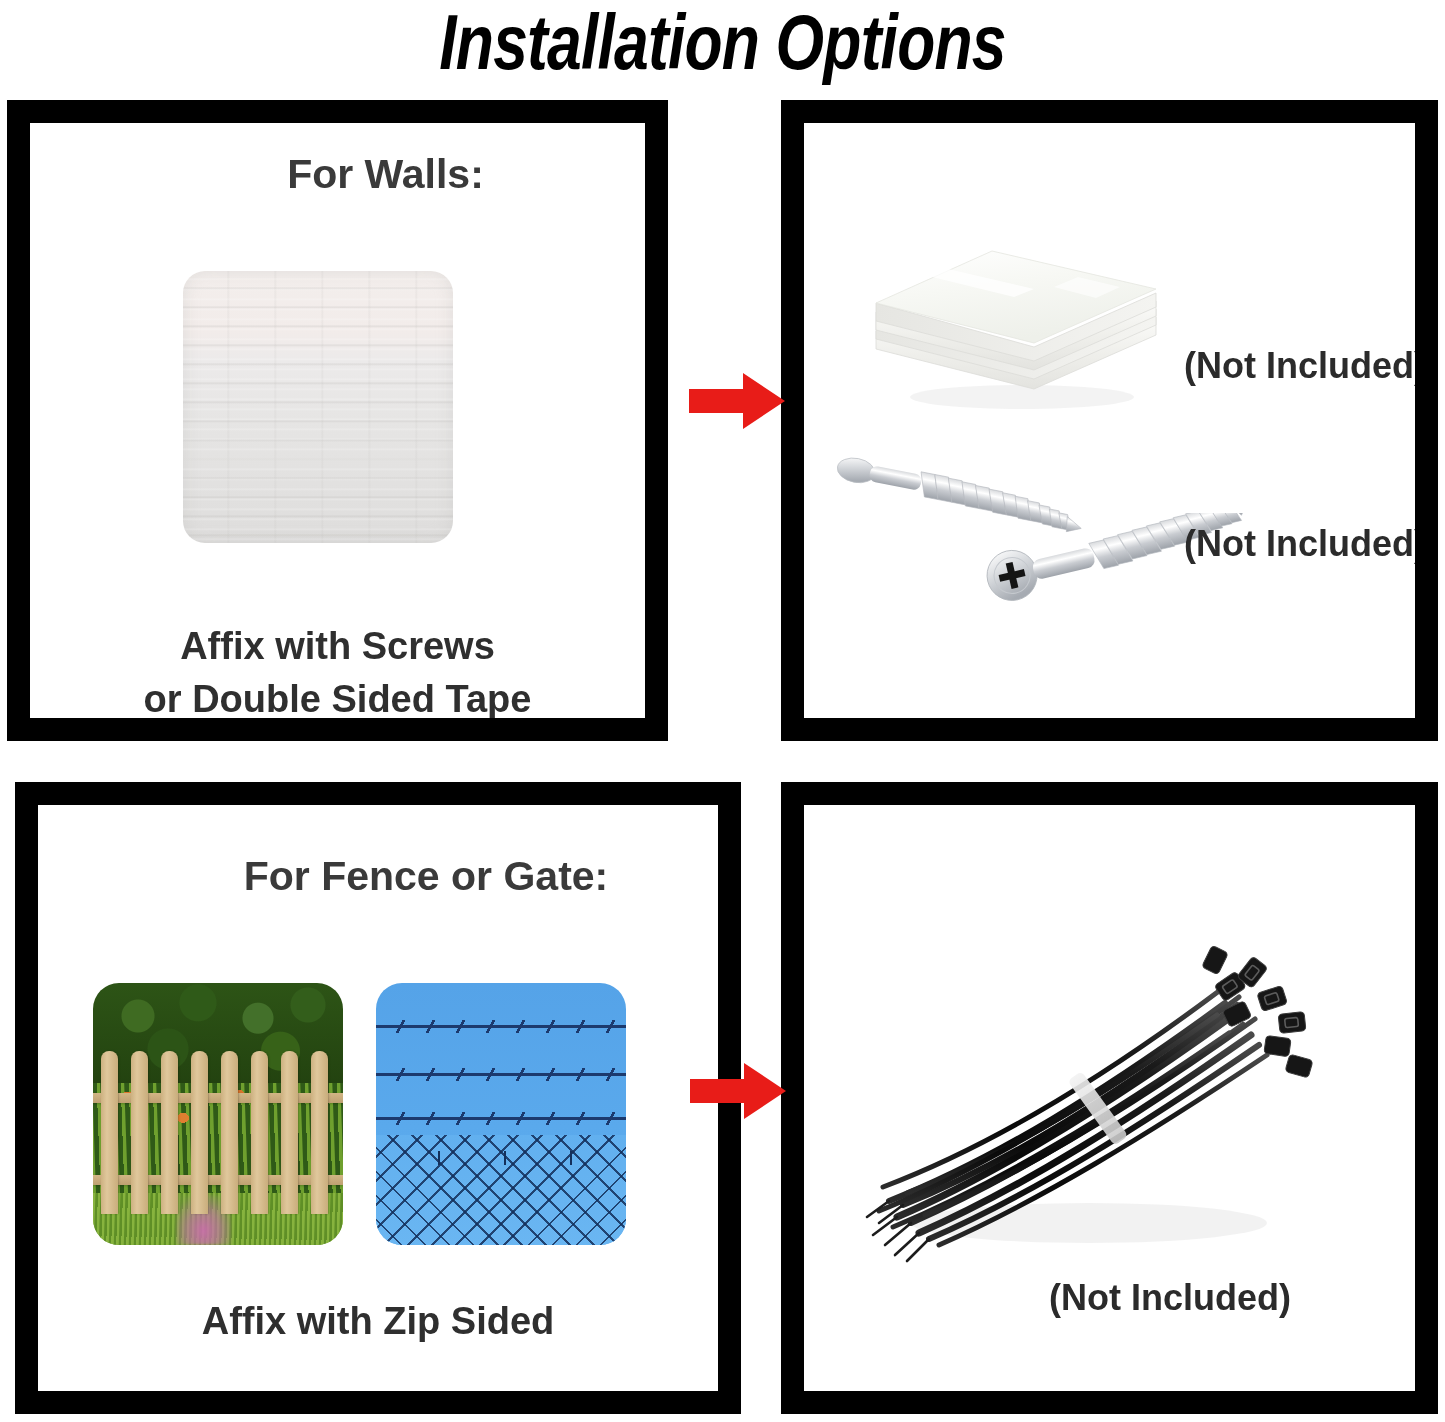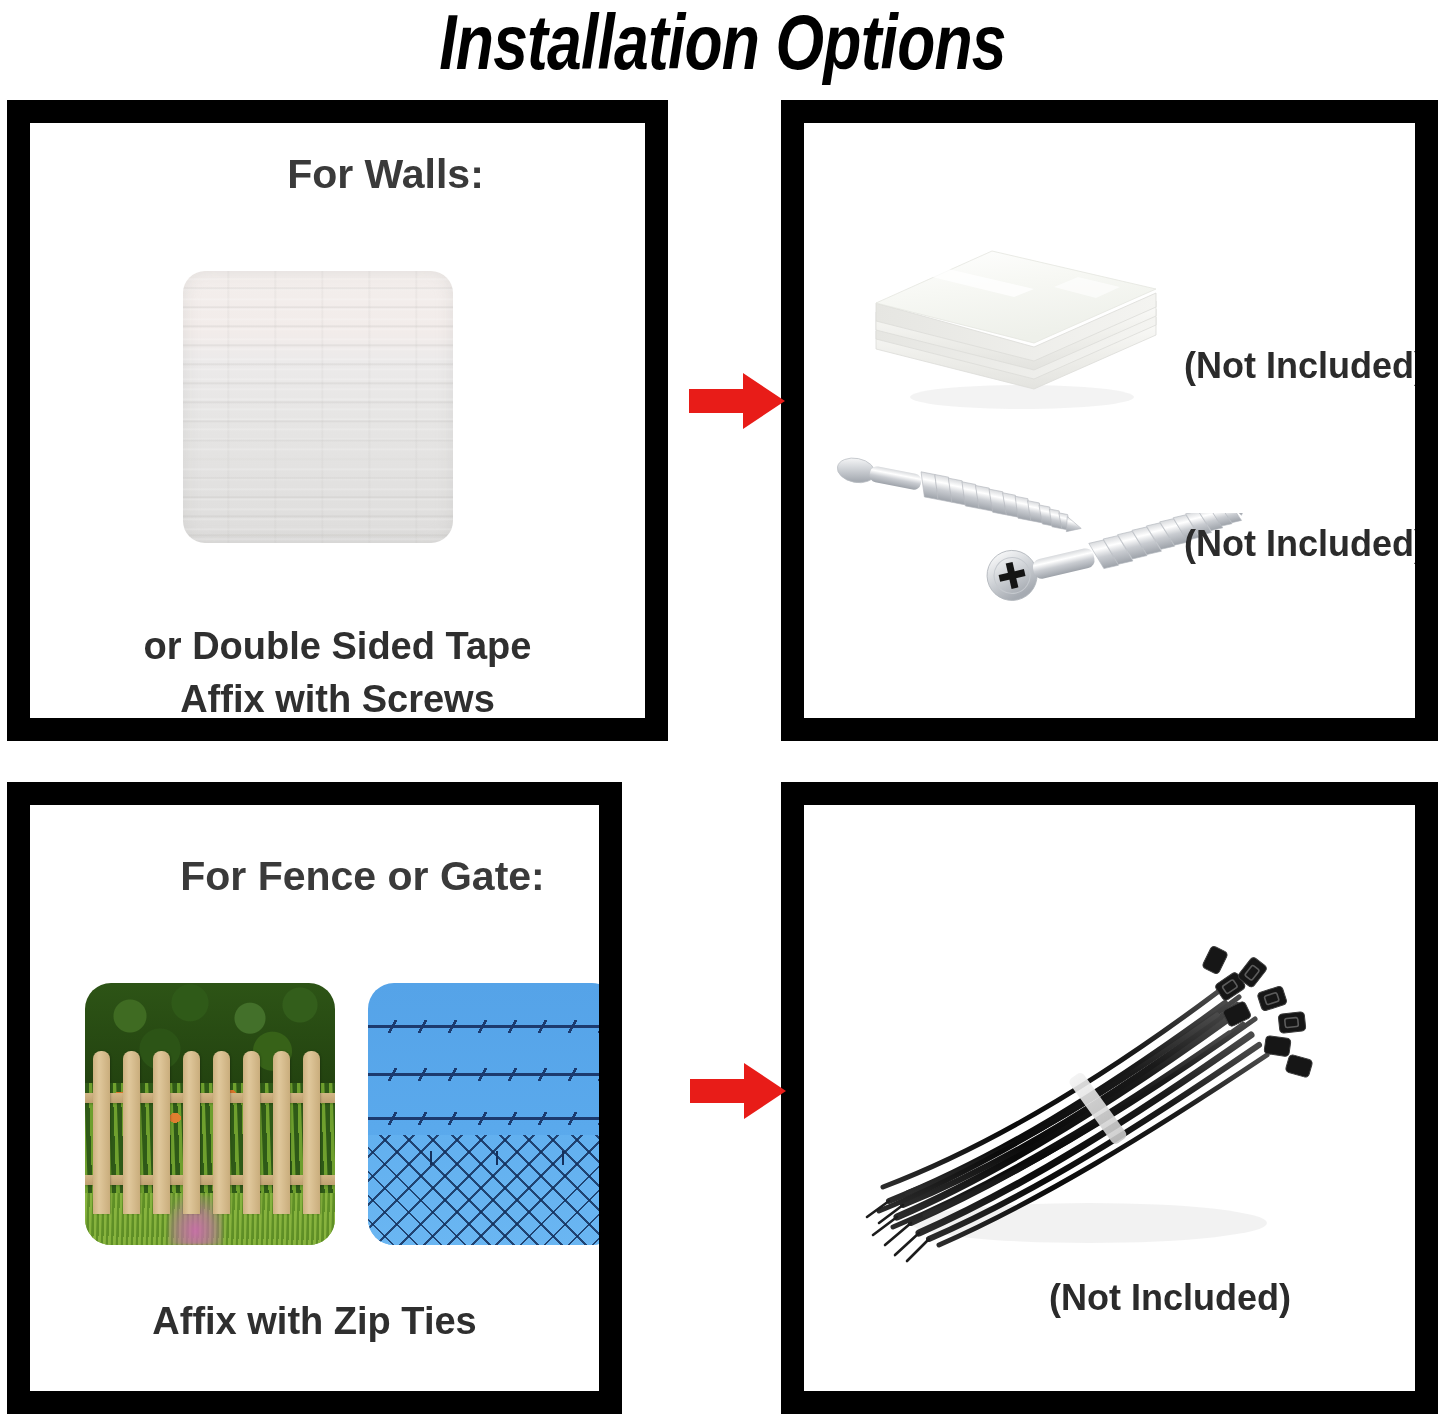--- a/index.html
+++ b/index.html
@@ -37,21 +37,21 @@
 
   
   .panel {
     position: absolute;
     box-sizing: border-box;
     border: 23px solid #000000;
     background: #ffffff;
   }
   #panel-walls      { left: 7px;   top: 100px;  width: 661px; height: 641px; }
   #panel-hardware   { left: 781px; top: 100px;  width: 657px; height: 641px; }
-  #panel-fence      { left: 7px;   top: 782px;  width: 615px; height: 632px; }
+  #panel-fence      { left: 15px;   top: 782px;  width: 726px; height: 632px; }
   #panel-zipties    { left: 781px; top: 782px;  width: 657px; height: 632px; }
 
   .panel-inner {
     position: relative;
     width: 100%;
     height: 100%;
     background: #ffffff;
     overflow: hidden;
   }
 
@@ -294,22 +294,22 @@
 <div id="page-title">Installation Options</div>
 
 <div class="panel" id="panel-walls">
   <div class="panel-inner">
 
     <div class="panel-heading" id="walls-heading">For Walls:</div>
 
     <div id="brick-wall"></div>
 
     <div class="caption" id="walls-caption">
+      <div>Affix with Screws</div>
       <div>or Double Sided Tape</div>
-      <div>Affix with Screws</div>
     </div>
 
   </div>
 </div>
 
 <div class="panel" id="panel-hardware">
   <div class="panel-inner">
 
     <svg id="tape-stack" viewBox="0 0 300 185">
       <defs>
@@ -438,21 +438,21 @@
       <div class="barb" style="top:42px"></div>
       <div class="barb" style="top:90px"></div>
       <div class="barb" style="top:134px"></div>
       <div class="top-rail" style="top:160px"></div>
       <div class="mesh"></div>
       <div class="tie" style="left:62px;  top:168px"></div>
       <div class="tie" style="left:128px; top:168px"></div>
       <div class="tie" style="left:194px; top:168px"></div>
     </div>
 
-    <div class="caption" id="fence-caption">Affix with Zip Ties</div>
+    <div class="caption" id="fence-caption">Affix with Zip Sided</div>
 
   </div>
 </div>
 
 <div class="panel" id="panel-zipties">
   <div class="panel-inner">
 
     <svg id="ziptie-bundle" viewBox="0 0 470 370">
       <defs>
         <linearGradient id="tieBody" x1="0" y1="0" x2="0" y2="1">

